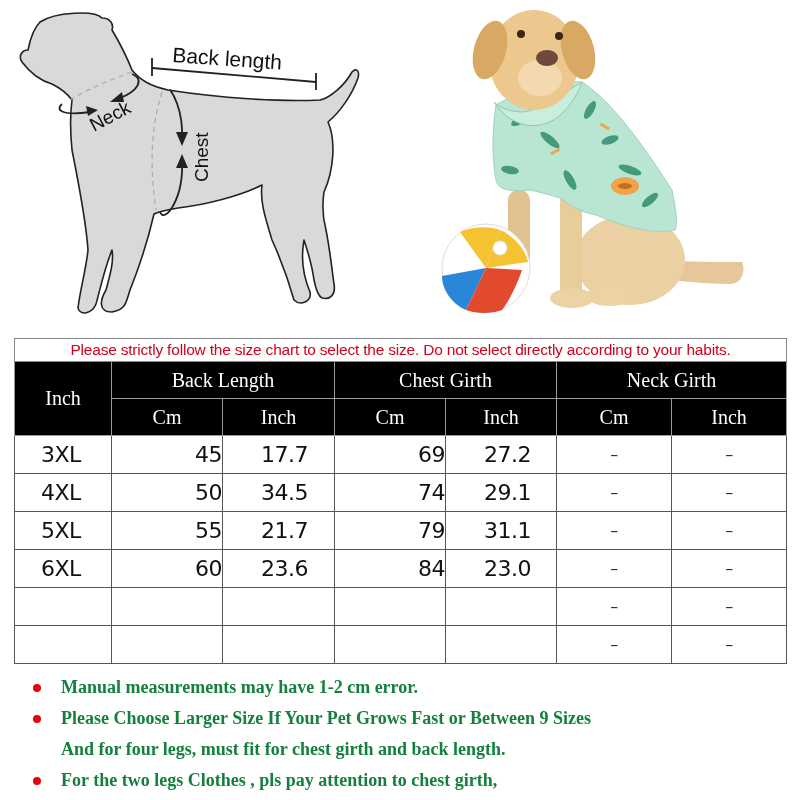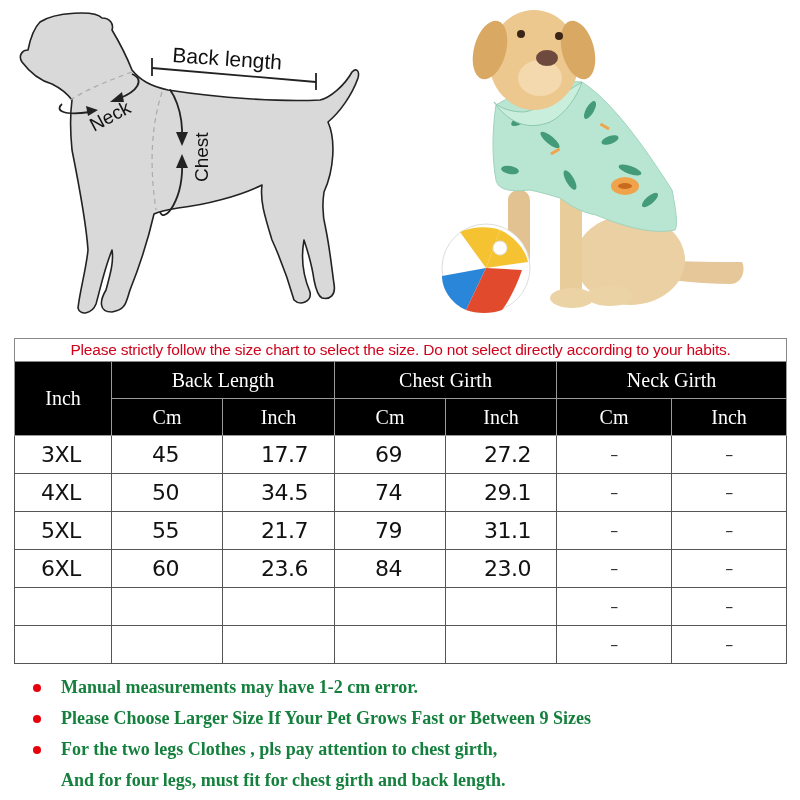--- a/index.html
+++ b/index.html
@@ -24,21 +24,21 @@
     border-left: 1px solid #9a9a9a; border-right: 1px solid #9a9a9a; border-bottom: 1px solid #9a9a9a;
   }
   .hdr1 th { height: 36px; }
   .hdr2 th { height: 36px; }
   .hdr th.size-h { font-size: 20px; }
   .body td {
     height: 37px; border: 1.5px solid #555; color: #111;
     font-family: "DejaVu Sans", sans-serif; font-size: 22px; letter-spacing: -0.5px; margin-left: 44px;
   }
   .body td.size-c { text-align: left; padding-left: 26px; }
-  .body td.cm-c { text-align: left; padding-left: 40px; }
+  .body td.cm-c { text-align: right; padding-left: 40px; }
   .body td.in-c { text-align: left; padding-left: 38px; }
   .body td.dash { color: #333; font-size: 16px; }
 
   .notes { position: absolute; left: 30px; top: 672px; width: 760px; }
   .note {
     position: relative; height: 31px; line-height: 31px;
     color: #15803d; font-family: "Liberation Serif", serif; font-size: 18px; font-weight: bold;
     padding-left: 31px; white-space: nowrap;
   }
   .note .bullet {
@@ -224,20 +224,20 @@
 
 <div class="notes">
   <div class="note">
     <span class="bullet"></span>
     <span>Manual measurements may have 1-2 cm error.</span>
   </div>
   <div class="note">
     <span class="bullet"></span>
     <span>Please Choose Larger Size If Your Pet Grows Fast or Between 9 Sizes</span>
   </div>
+  <div class="note cont">
+    <span>And for four legs, must fit for chest girth and back length.</span>
+  </div>
   <div class="note">
     <span class="bullet"></span>
     <span>For the two legs Clothes , pls pay attention to chest girth,</span>
   </div>
-  <div class="note cont">
-    <span>And for four legs, must fit for chest girth and back length.</span>
-  </div>
 </div>
 
 </body></html>

